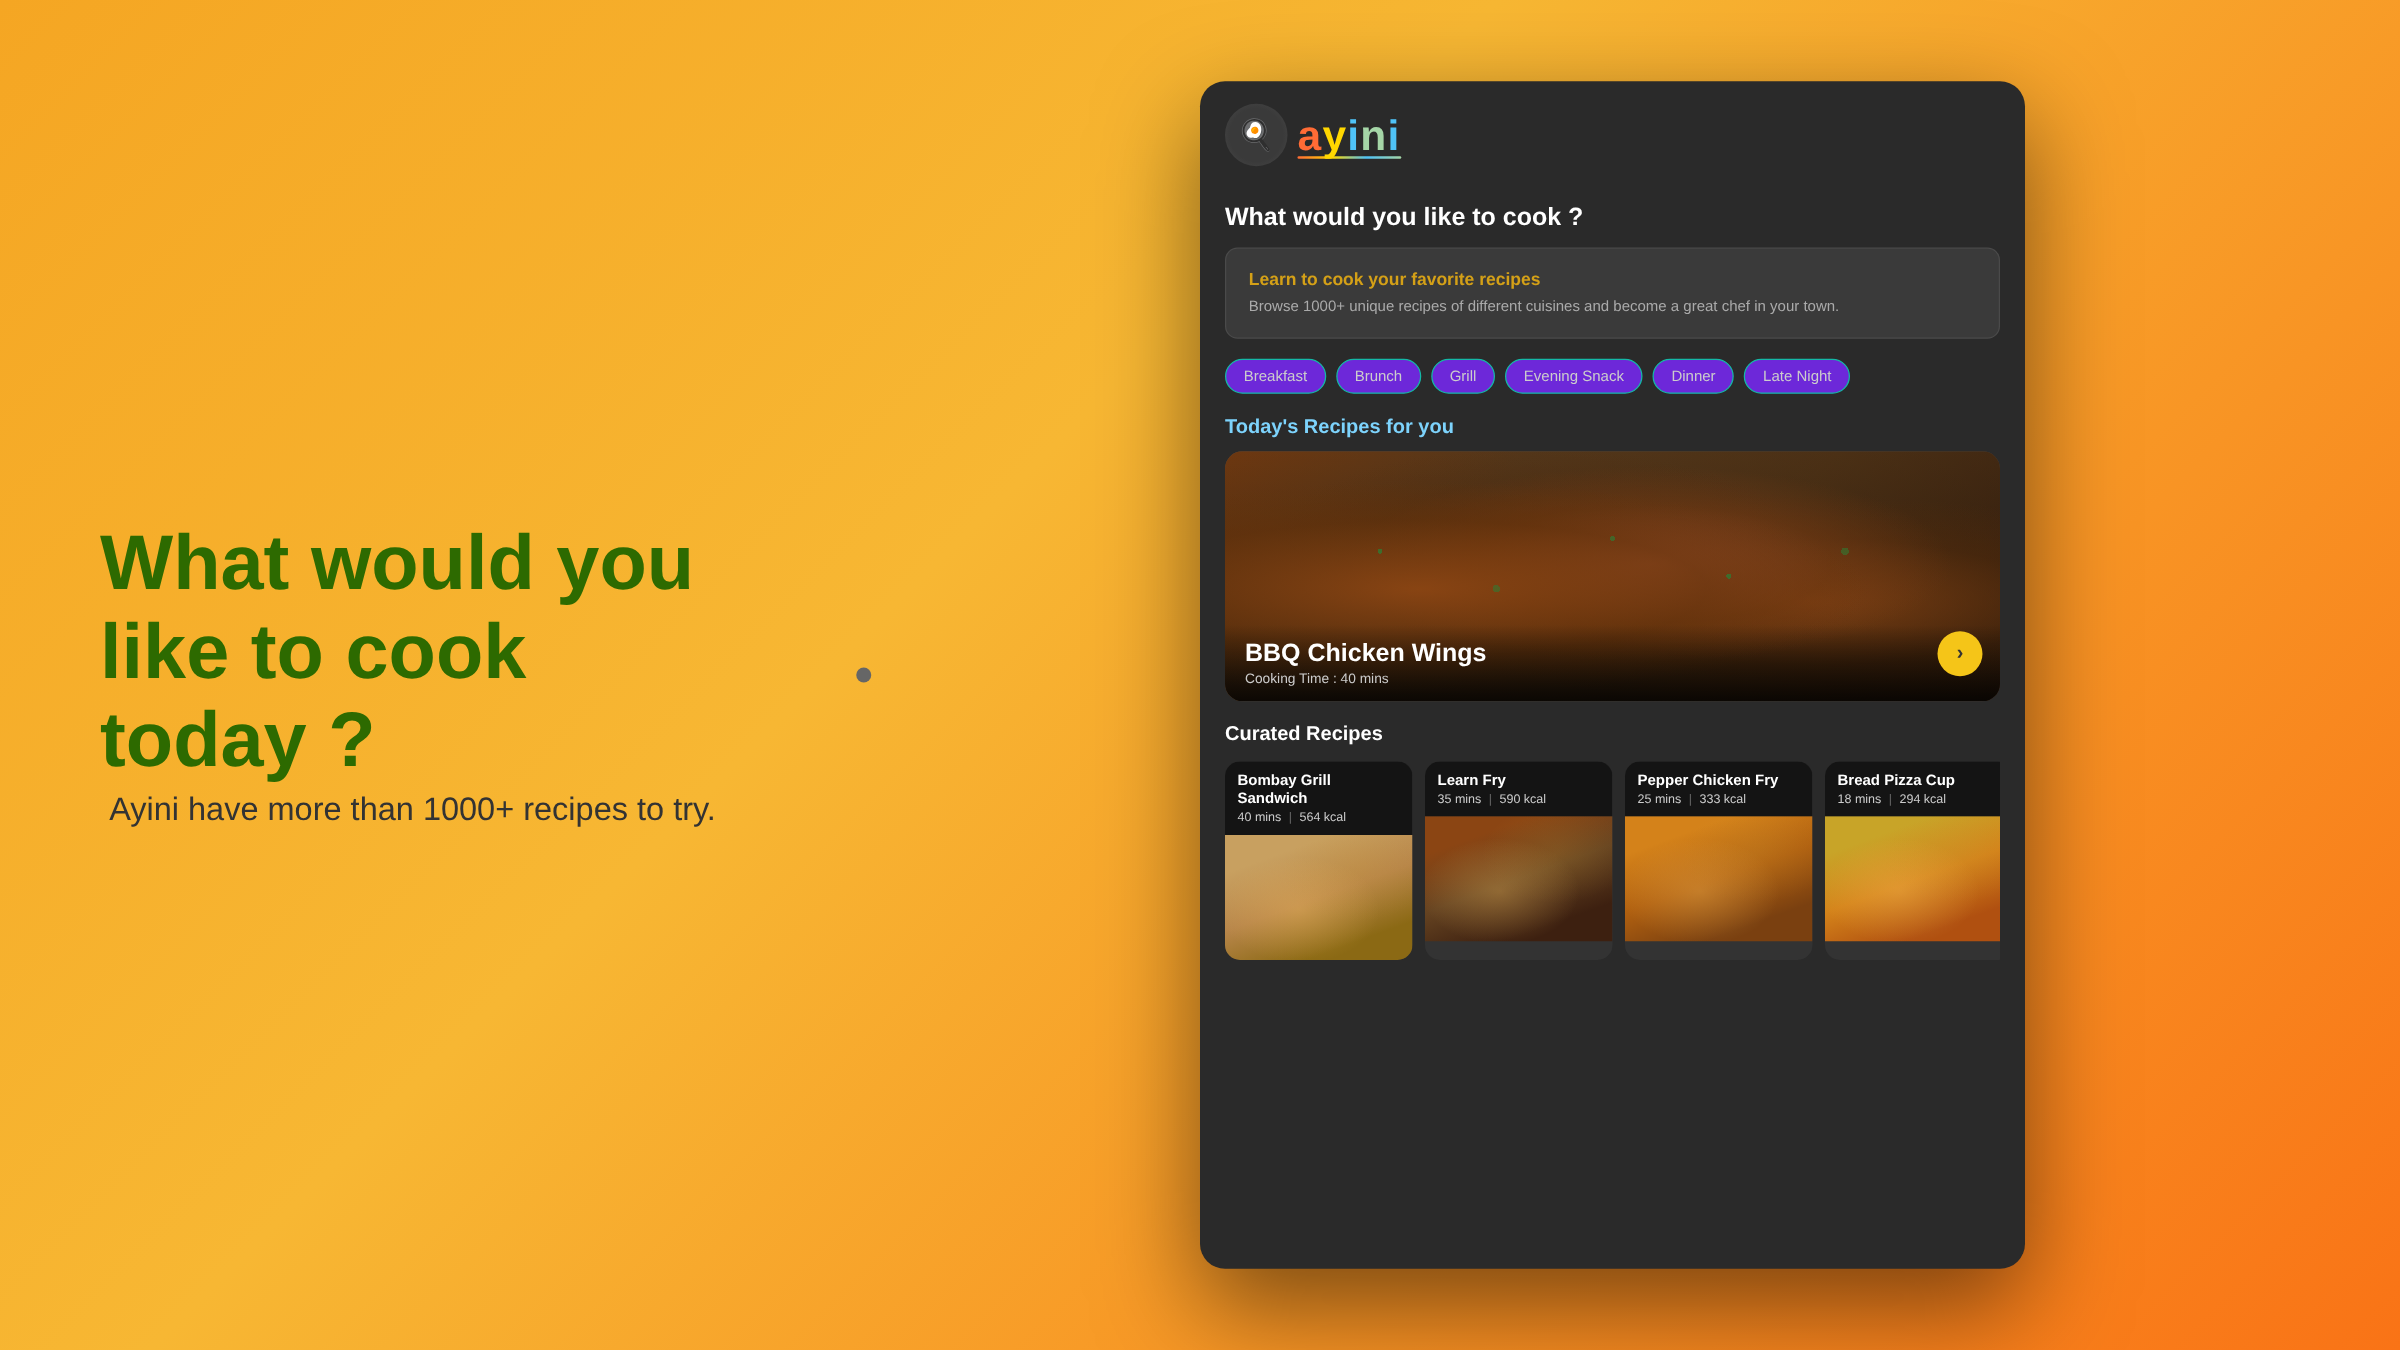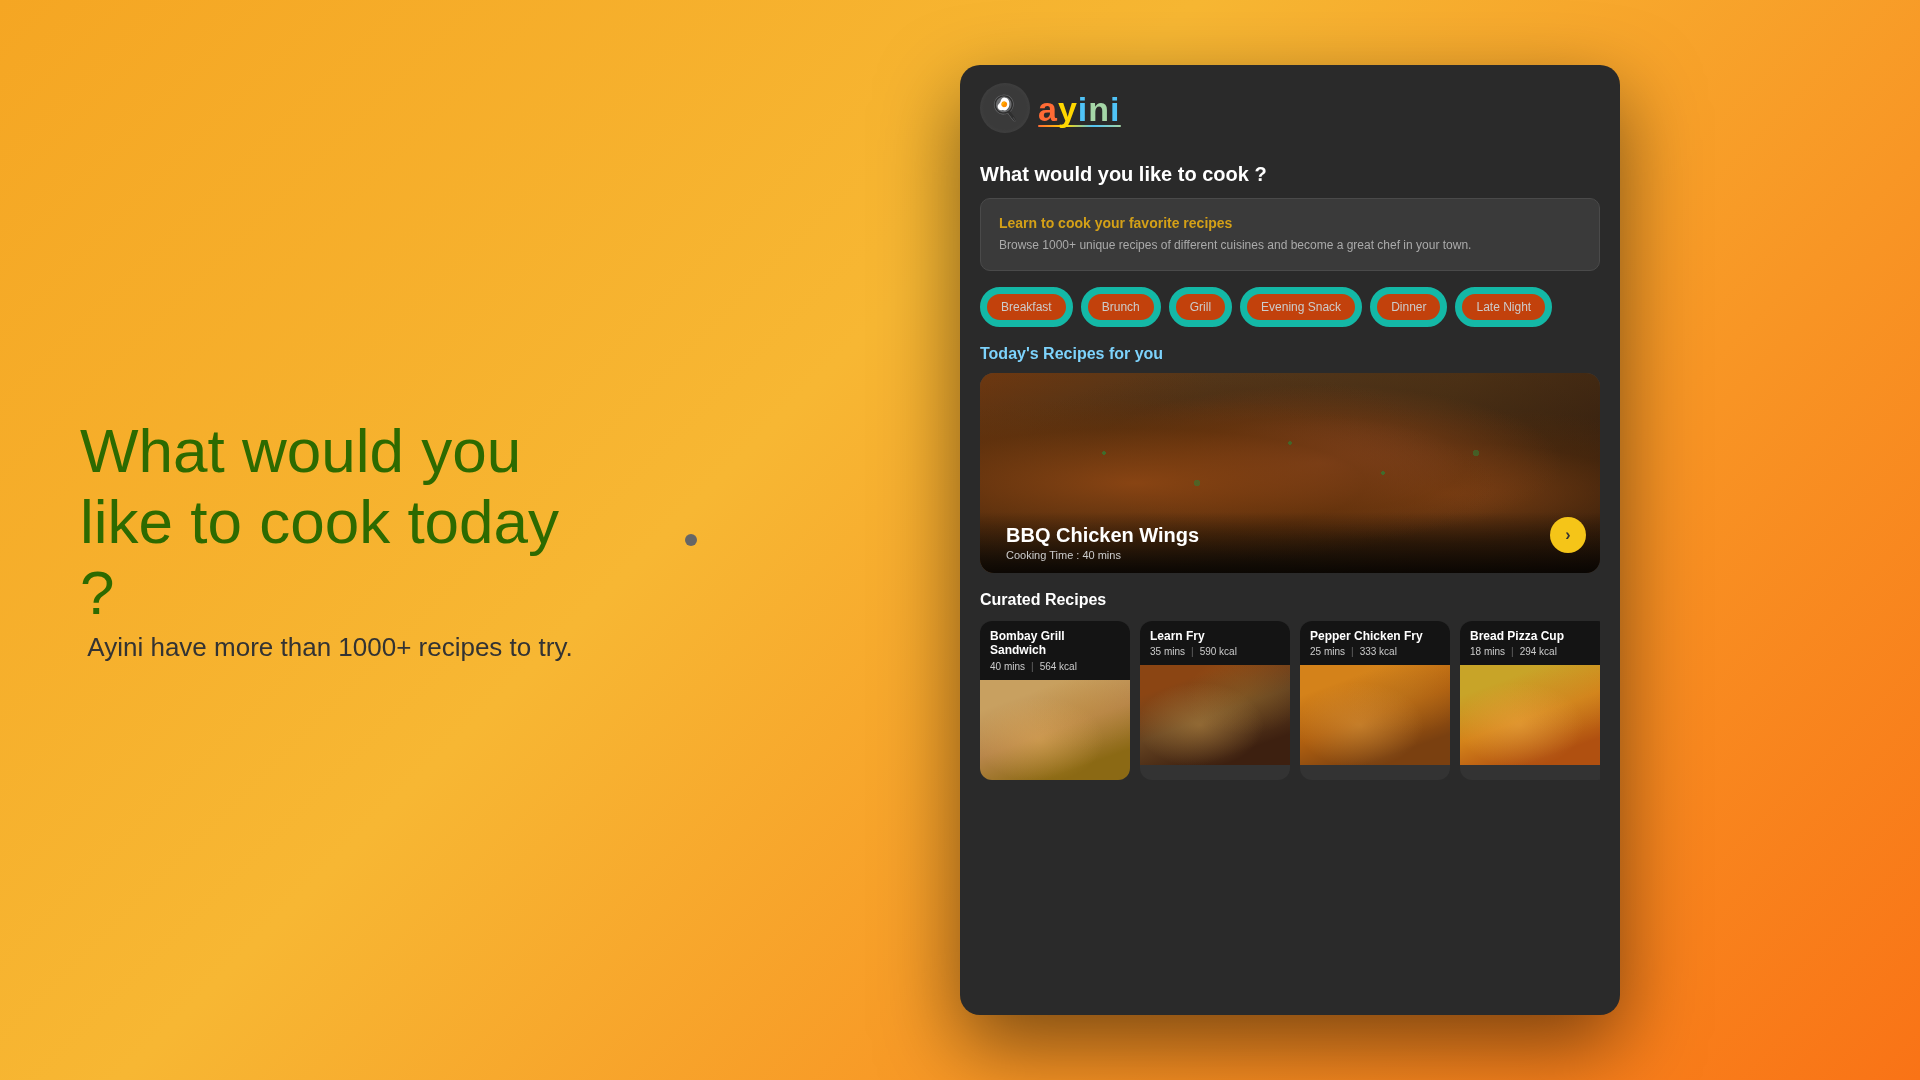--- a/index.html
+++ b/index.html
@@ -13,21 +13,21 @@
       align-items: center;
     }
 
     .left-panel {
       flex: 0 0 660px;
       padding: 60px 80px;
     }
 
     .left-title {
       font-size: 62px;
-      font-weight: 400;
+      font-weight: 700;
       color: #2d6a00;
       line-height: 1.15;
     }
 
     .left-subtitle {
       font-size: 26px;
       color: #333;
       font-weight: 400;
       line-height: 1.4;
       text-align: center;
@@ -149,22 +149,22 @@
 
     
     .tags-row {
       display: flex;
       gap: 8px;
       flex-wrap: wrap;
       margin-bottom: 18px;
     }
 
     .tag {
-      background: #c2410c;
-      border: 7px solid #14b8a6;
+      background: #6d28d9;
+      border: 1px solid #14b8a6;
       color: #ccc;
       font-size: 12px;
       padding: 6px 14px;
       border-radius: 20px;
       cursor: pointer;
       white-space: nowrap;
     }
 
     
     .recipes-label {
@@ -213,21 +213,21 @@
         radial-gradient(circle at 50% 35%, rgba(50,120,50,0.7) 2px, transparent 2px),
         radial-gradient(circle at 65% 50%, rgba(50,120,50,0.8) 2px, transparent 2px),
         radial-gradient(circle at 80% 40%, rgba(50,120,50,0.6) 3px, transparent 3px);
     }
 
     .featured-info {
       position: absolute;
       bottom: 0;
       left: 0;
       right: 0;
-      padding: 12px 26px;
+      padding: 12px 16px;
       background: linear-gradient(to top, rgba(0,0,0,0.8) 0%, transparent 100%);
     }
 
     .featured-name {
       font-size: 20px;
       font-weight: 700;
       color: #fff;
       margin-bottom: 2px;
     }
 

